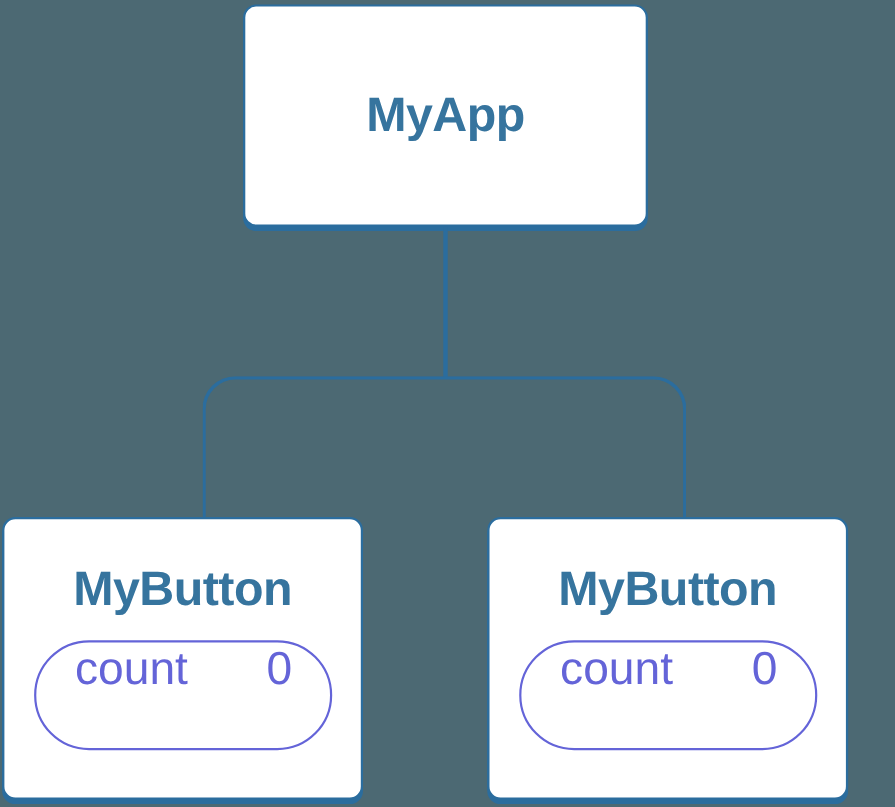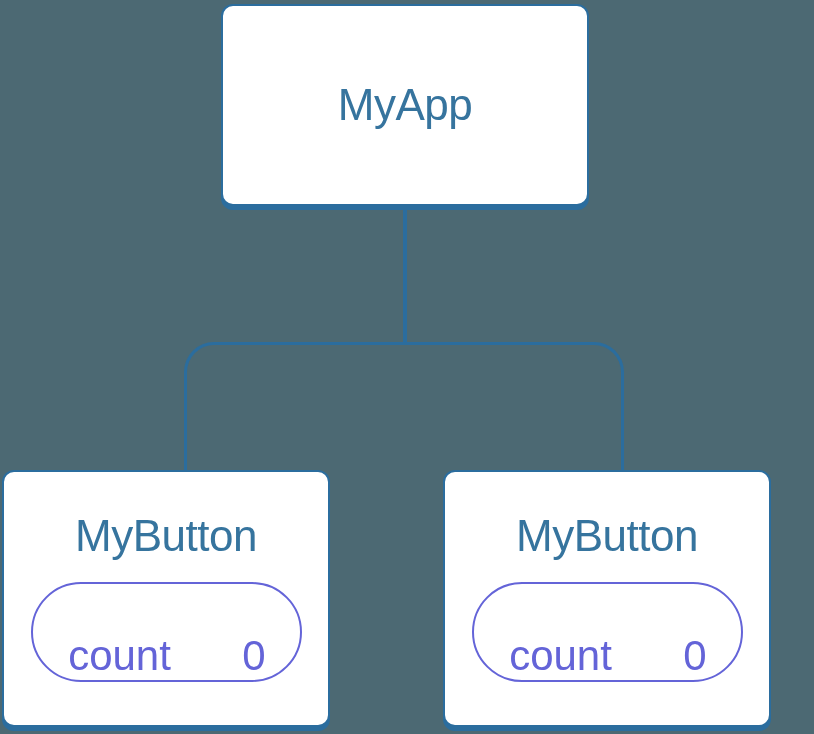--- a/index.html
+++ b/index.html
@@ -32,21 +32,21 @@
     left:221px;top:4px;width:368px;height:202px;
     justify-content:center;
   }
   .card.child{
     top:470px;width:328px;height:257px;
   }
   .card.child.first{left:2px;}
   .card.child.second{left:443px;}
   .card-title{
     font-size:44px;
-    font-weight:400;
+    font-weight:700;
     line-height:1;
     color:var(--title);
     letter-spacing:-0.5px;
   }
   .card.child .card-title{margin-top:42px;}
   .stem{
     position:absolute;
     left:403px;top:206px;
     width:4px;height:137px;
     background:var(--line);
@@ -58,21 +58,21 @@
     border:3px solid var(--line);
     border-bottom:none;
     border-radius:30px 30px 0 0;
   }
   .pill{
     margin-top:24px;
     width:271px;height:100px;
     border:2px solid var(--accent);
     border-radius:50px;
     display:flex;
-    align-items:flex-end;
+    align-items:flex-start;
     color:var(--accent);
     font-size:42px;
     overflow:hidden;
   }
   .pill-key{
     flex:0 0 174px;
     display:flex;align-items:center;justify-content:center;
   }
   .pill-divider{
     flex:0 0 0px;

